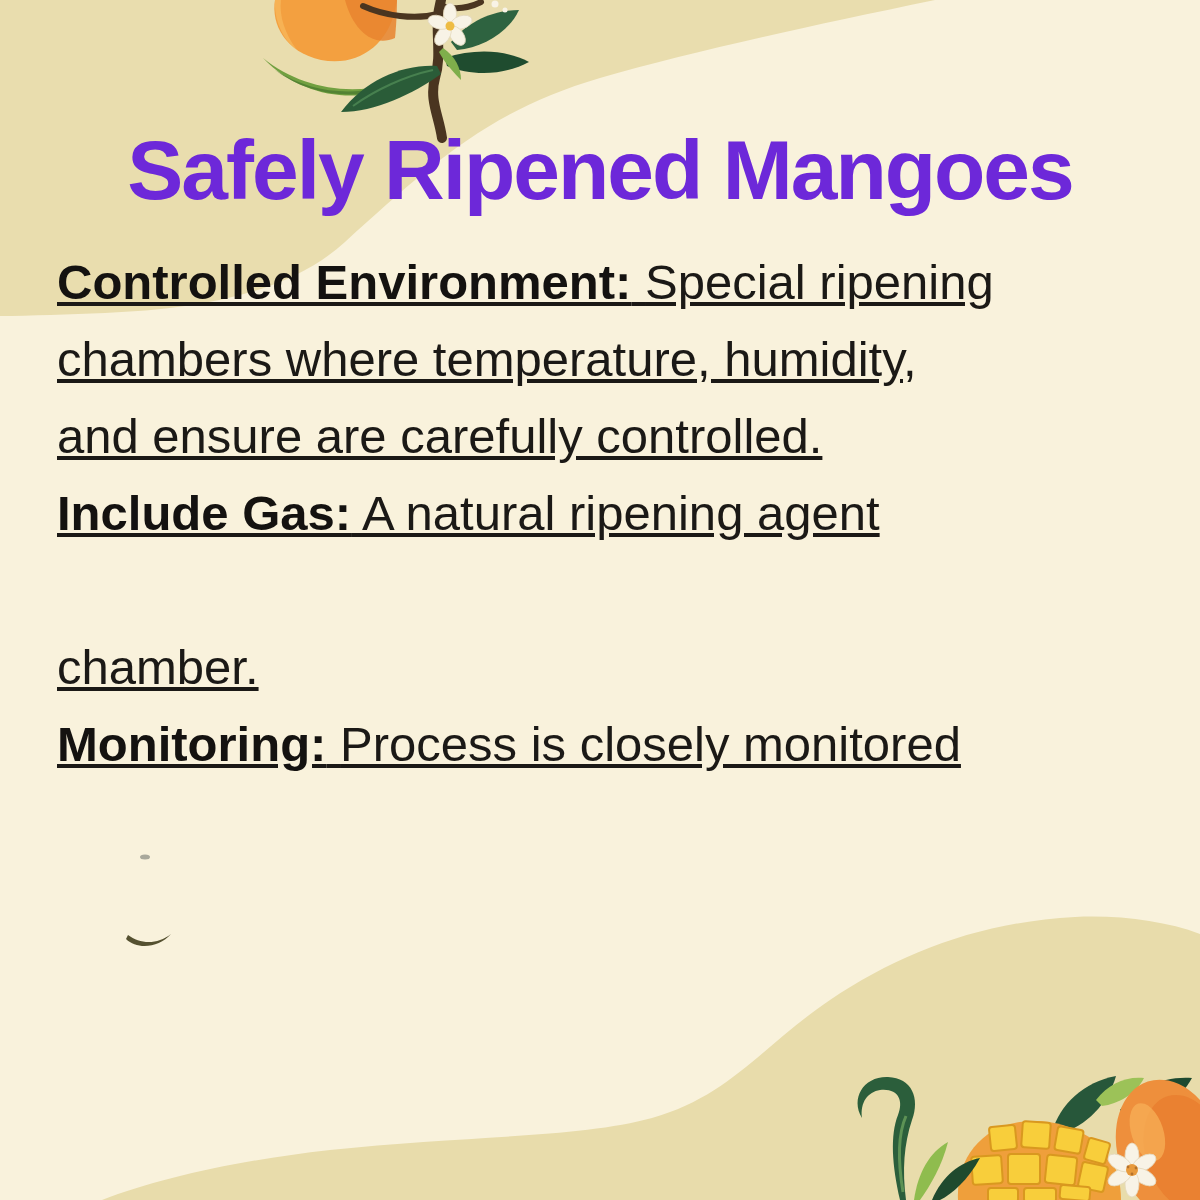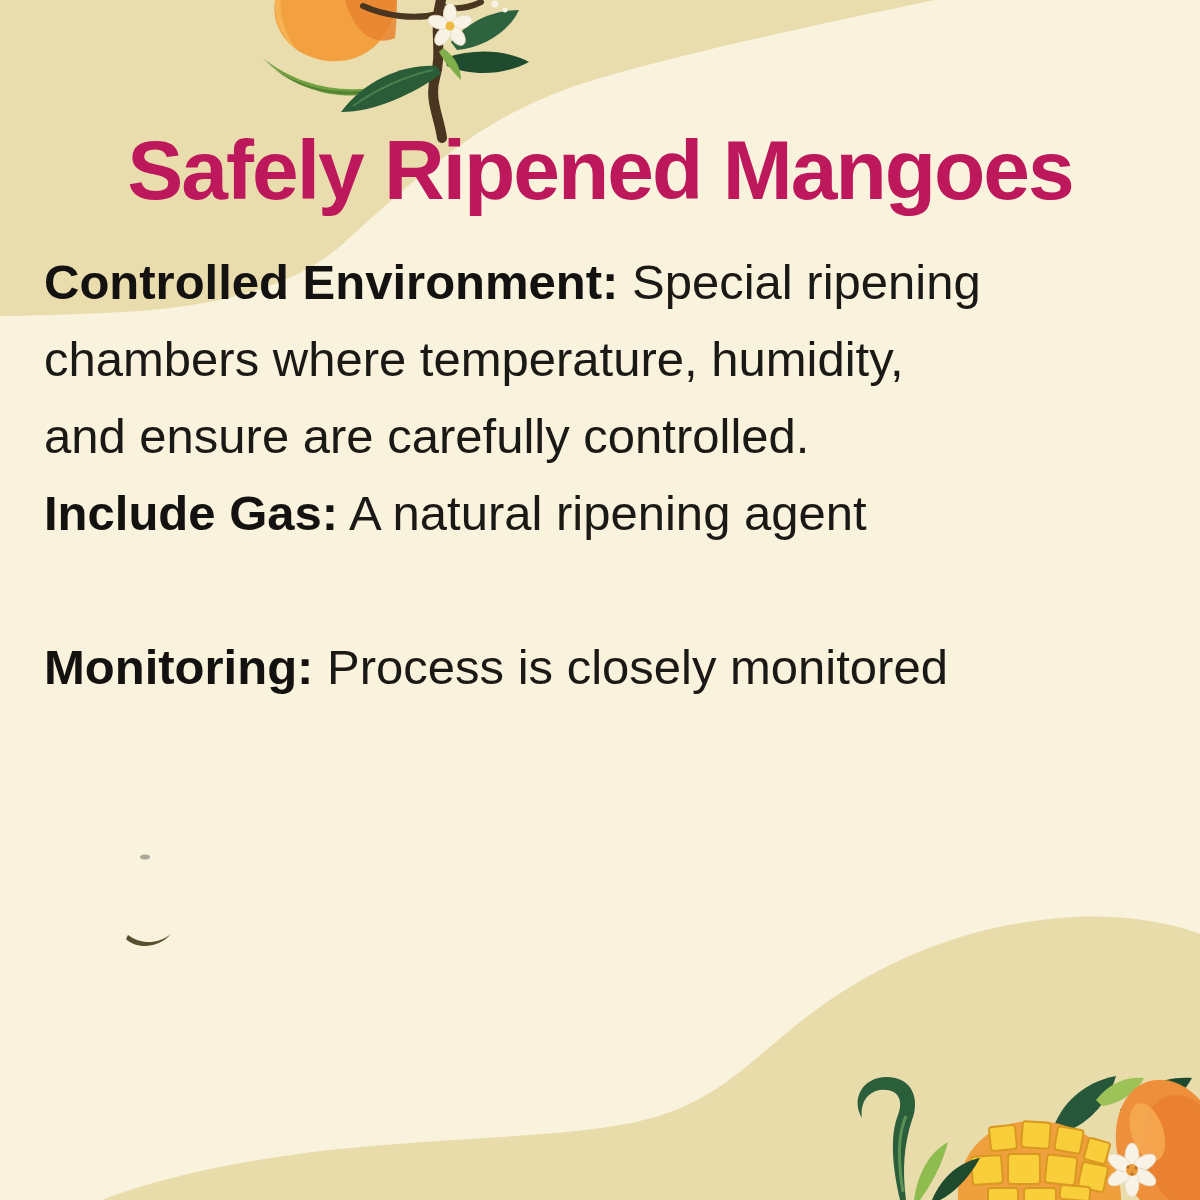--- a/index.html
+++ b/index.html
@@ -12,25 +12,25 @@
     color:#1b1916;
   }
   .bg-svg,.illus{position:absolute;display:block;}
   .bg-svg{left:0;top:0;}
   .illus-top{left:245px;top:0;}
   .illus-bottom{left:840px;top:1070px;}
   .title{
     position:absolute;top:122px;left:0;right:0;
     margin:0;text-align:center;
     font-size:84px;font-weight:700;letter-spacing:-2px;
-    color:#be185d;
+    color:#6d28d9;
   }
   .body-text{
-    position:absolute;top:244px;left:44px;width:1110px;
-    font-size:49px;line-height:77px;
+    position:absolute;top:244px;left:57px;width:1110px;
+    font-size:49px;line-height:77px;text-decoration:underline;
   }
   .body-text p{margin:0;}
   .body-text strong{font-weight:700;color:#141210;}
 </style>
 </head>
 <body>
 
 <div class="page">
 
   <svg class="bg-svg" width="1200" height="1200" viewBox="0 0 1200 1200" aria-hidden="true">
@@ -142,20 +142,21 @@
     <p>
       <strong>Controlled Environment:</strong>
       <span>Special ripening</span><br>
       <span>chambers where temperature, humidity,</span><br>
       <span>and ensure are carefully controlled.</span>
     </p>
     <p>
       <strong>Include Gas:</strong>
       <span>A natural ripening agent</span><br>
       <br>
+      <span>chamber.</span>
     </p>
     <p>
       <strong>Monitoring:</strong>
       <span>Process is closely monitored</span><br>
       <br>
     </p>
   </div>
 
 </div>
 

